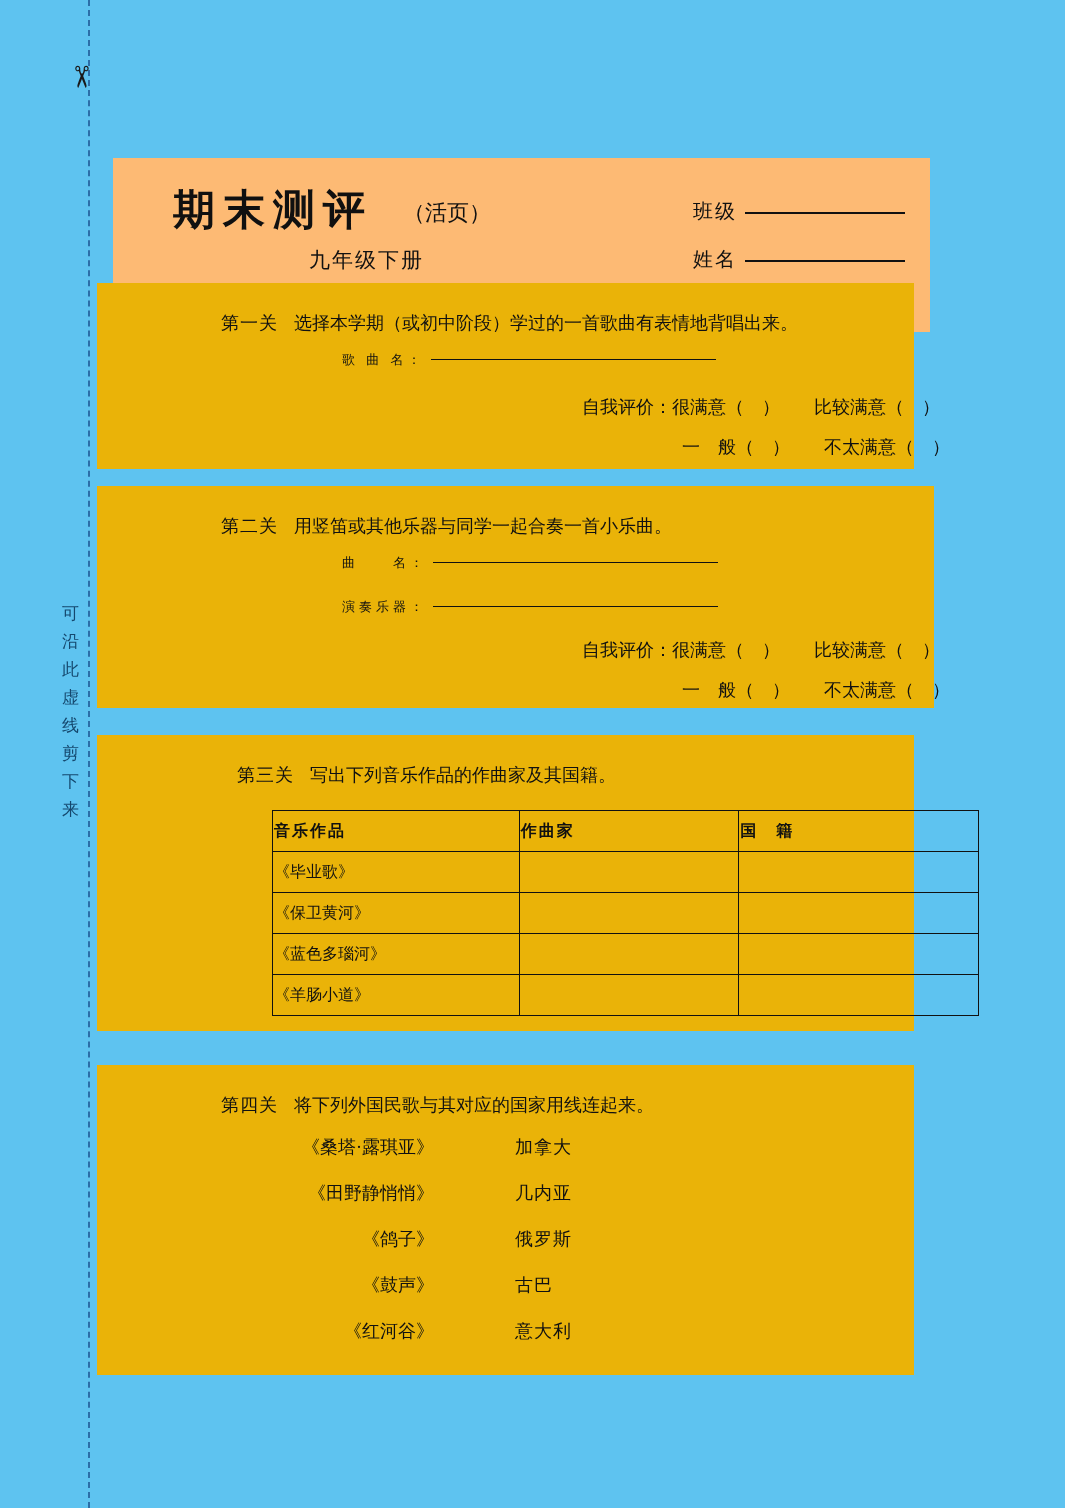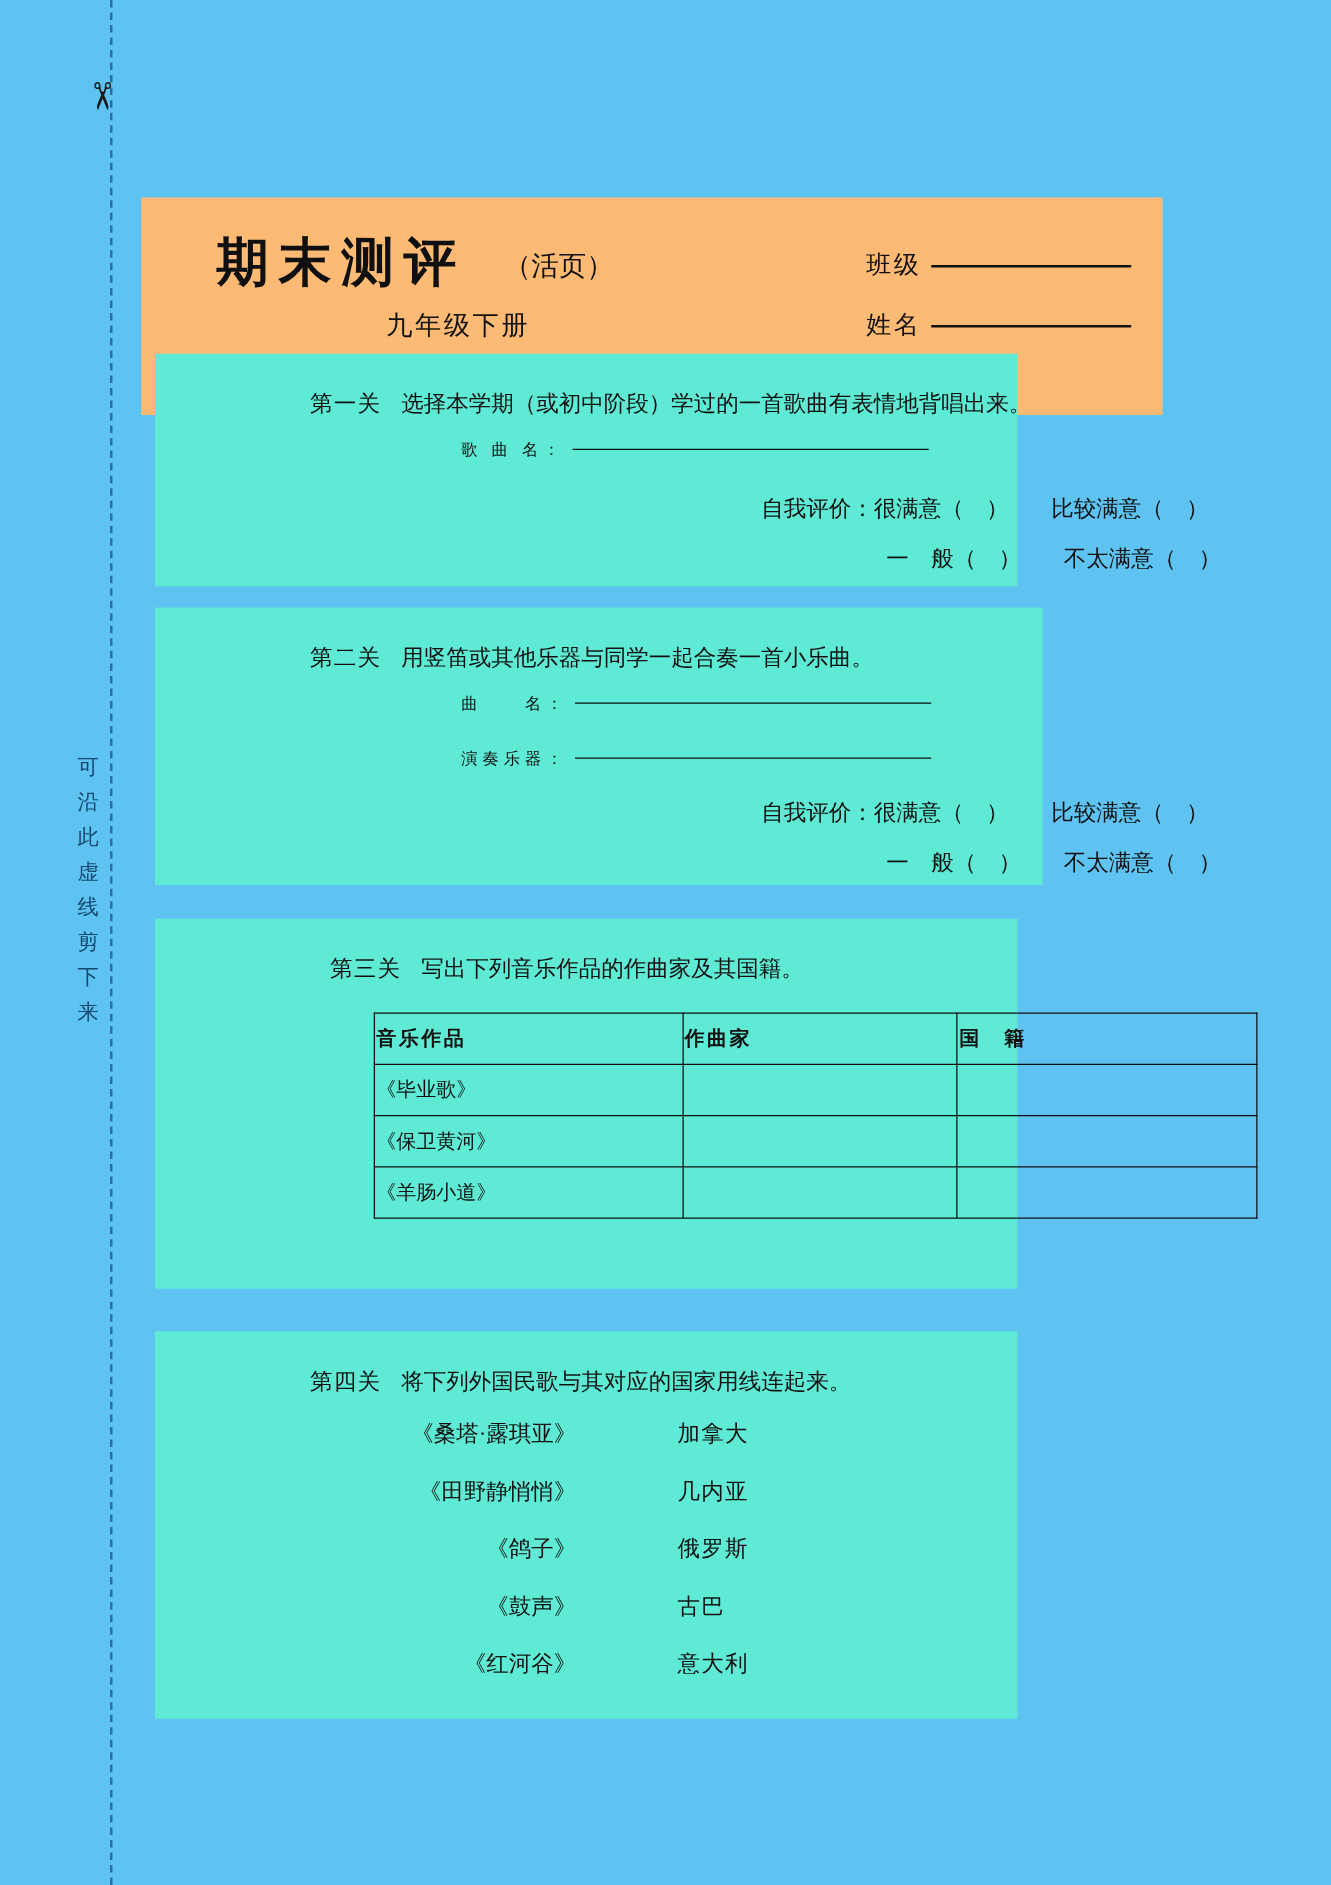--- a/index.html
+++ b/index.html
@@ -96,23 +96,23 @@
     border-bottom: 2px solid #111;
     margin-left: 8px;
     vertical-align: 4px;
   }
   .bf-class { left: 580px; top: 40px; }
   .bf-name  { left: 580px; top: 88px; }
 
   
   .panel {
     position: absolute;
-    left: 124px;
-    width: 690px;
-    background: #5eead4;
+    left: 97px;
+    width: 817px;
+    background: #eab308;
   }
   .q-head {
     position: absolute;
     font-size: 18px;
     color: #111;
     font-family: "Liberation Serif", serif;
     white-space: nowrap;
   }
   .q-no {
     font-weight: normal;
@@ -288,20 +288,25 @@
         <td>《毕业歌》</td>
         <td></td>
         <td></td>
       </tr>
       <tr>
         <td>《保卫黄河》</td>
         <td></td>
         <td></td>
       </tr>
       <tr>
+        <td>《蓝色多瑙河》</td>
+        <td></td>
+        <td></td>
+      </tr>
+      <tr>
         <td>《羊肠小道》</td>
         <td></td>
         <td></td>
       </tr>
     </tbody>
   </table>
 </div>
 
 <div class="panel" id="panel4">
   <div class="q-head" style="left:124px; top:28px;">

